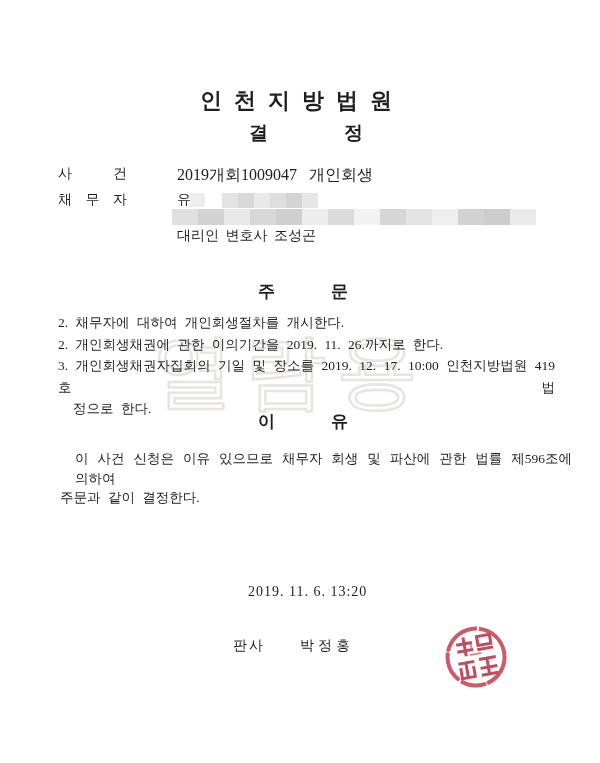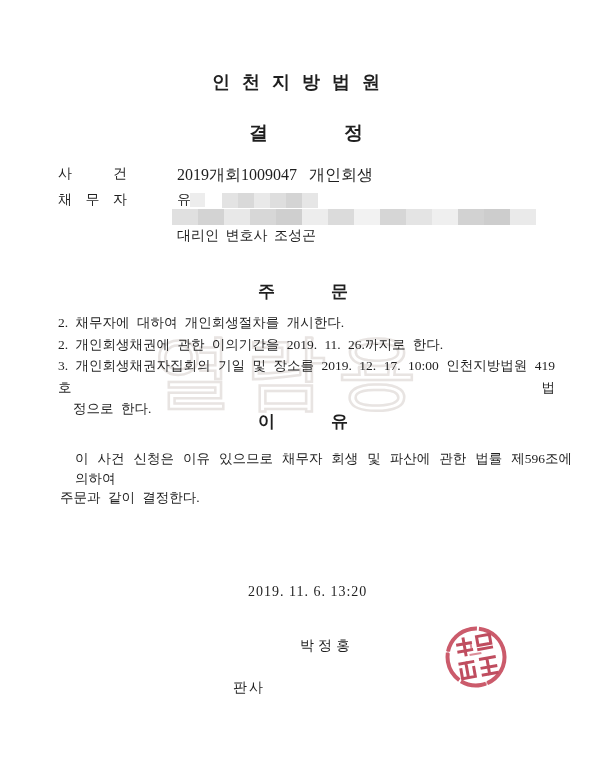--- a/index.html
+++ b/index.html
@@ -11,22 +11,22 @@
   .watermark{
     position:absolute;left:152px;top:330px;z-index:0;
     font-size:82px;font-weight:400;letter-spacing:10px;line-height:1;
     color:transparent;-webkit-text-stroke:2.5px #e8e4e2;
     font-family:"Liberation Sans","DejaVu Sans",sans-serif;
     user-select:none;
   }
   .layer{position:absolute;inset:0;z-index:1;}
   
   .court-title{
-    position:absolute;left:0;right:0;top:70px;text-align:center;
-    font-size:18px;font-weight:700;letter-spacing:12px;padding-left:4px;
+    position:absolute;left:0;right:0;top:86px;text-align:center;
+    font-size:22px;font-weight:700;letter-spacing:12px;padding-left:4px;
   }
   .decision-title{
     position:absolute;left:249px;top:120px;width:114px;
     display:flex;justify-content:space-between;
     font-size:19px;font-weight:700;
   }
   .section-title{
     position:absolute;width:90px;display:flex;justify-content:space-between;
     font-size:17px;font-weight:700;left:258px;
   }
@@ -56,21 +56,21 @@
   .order-text .cont{padding-left:15px;}
   .jfull{text-align:justify;text-align-last:justify;}
   .reason-text{
     position:absolute;left:60px;top:449px;width:512px;
     font-size:13.5px;line-height:19.5px;word-spacing:4px;
   }
   .reason-text .first{padding-left:15px;}
   
   .datetime{position:absolute;left:248px;top:584px;font-size:14px;letter-spacing:1px;}
   .judge-row{position:absolute;top:637px;left:0;right:0;height:20px;}
-  .judge-role{position:absolute;left:233px;font-size:14px;letter-spacing:2px;margin-top:42px;}
+  .judge-role{position:absolute;left:233px;font-size:14px;letter-spacing:2px;}
   .judge-name{position:absolute;left:300px;font-size:14px;letter-spacing:4px;}
   .seal{position:absolute;left:442px;top:623px;width:68px;height:68px;z-index:2;}
 </style>
 </head>
 <body>
 
 <div class="page">
 
   <div class="watermark">열람용</div>
 

